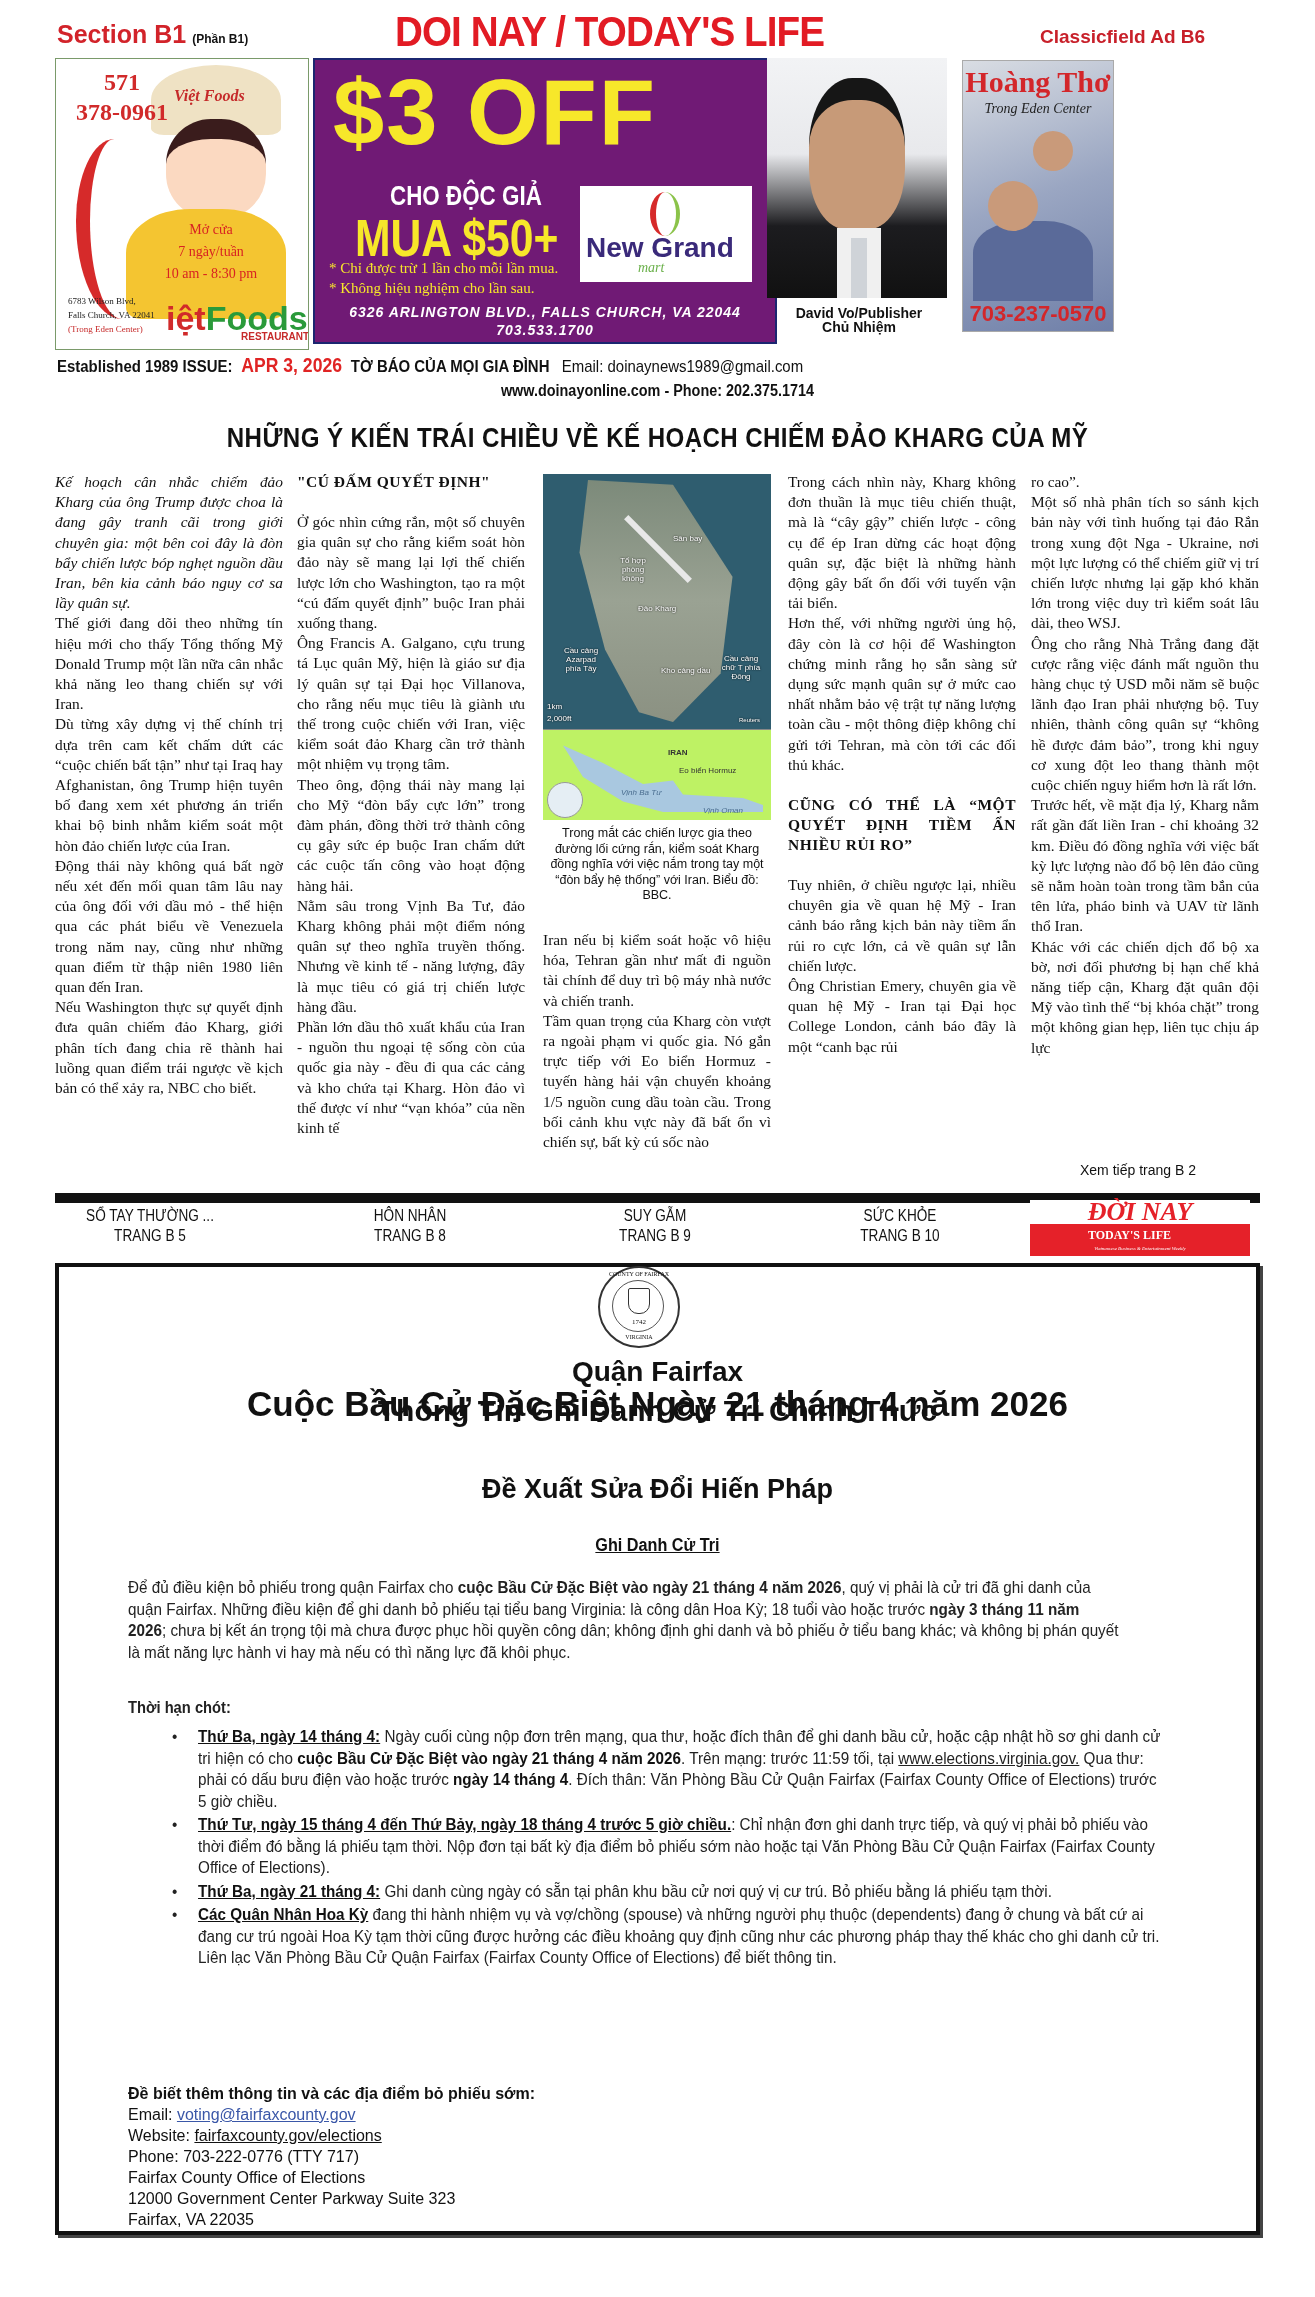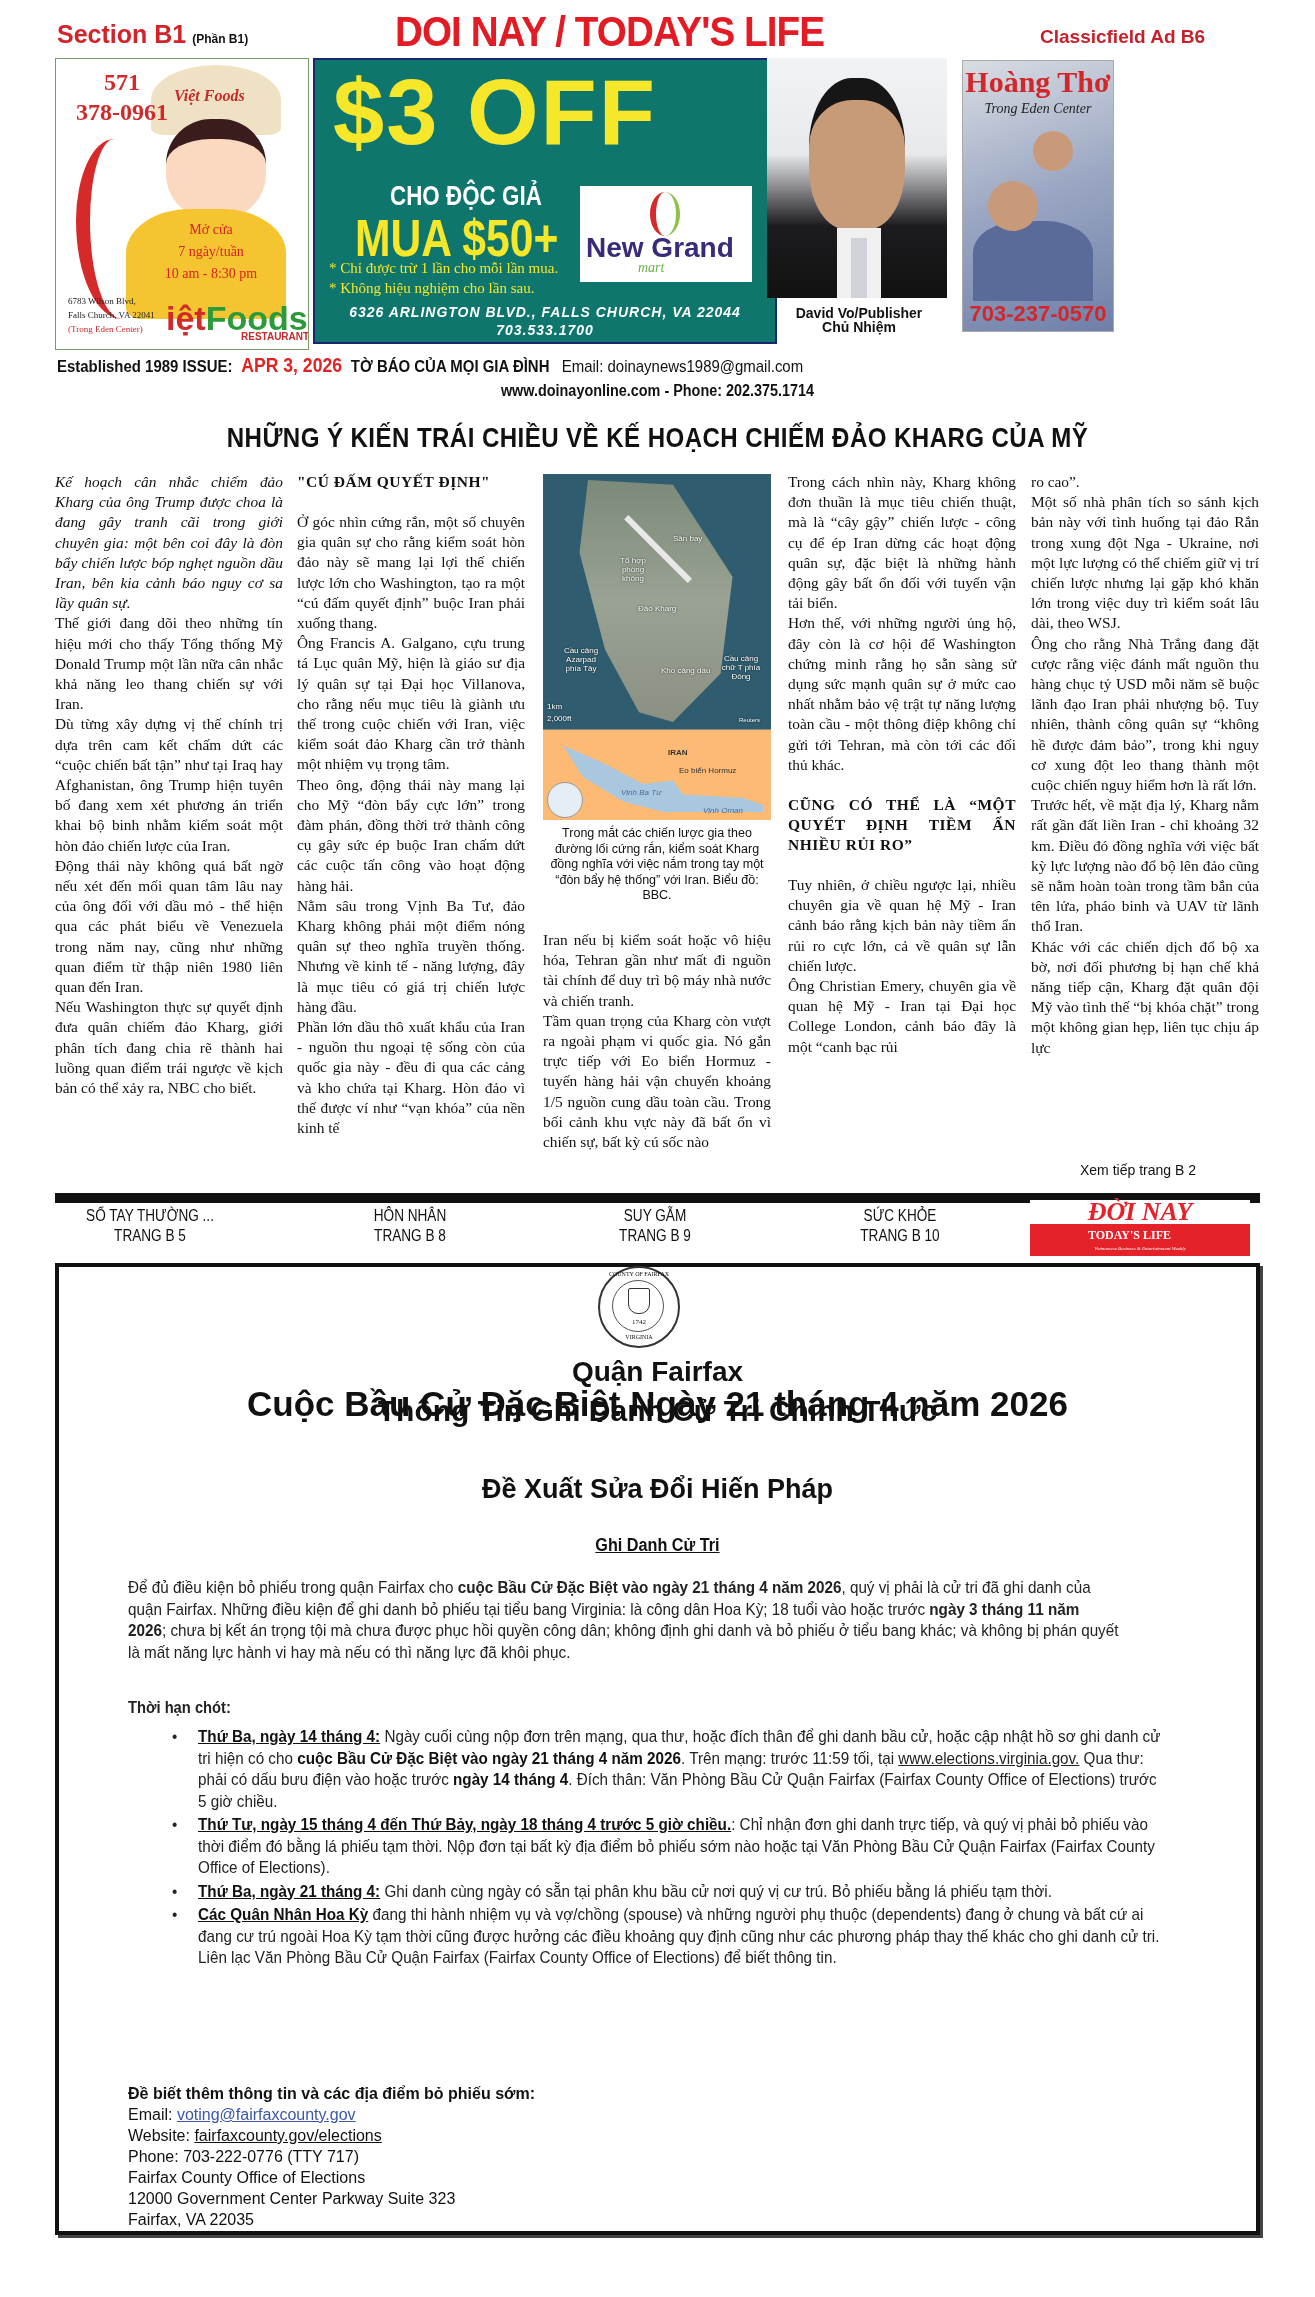--- a/index.html
+++ b/index.html
@@ -20,21 +20,21 @@
   .ad-viet .face { position: absolute; left: 110px; top: 60px; width: 100px; height: 80px; background: #fbd9c1; border-radius: 45%; border-top: 20px solid #3a1c1c; }
   .ad-viet .body { position: absolute; left: 70px; top: 150px; width: 160px; height: 110px; background: #f4c531; border-radius: 40% 40% 10% 10%; }
   .ad-viet .hours { position: absolute; left: 105px; top: 160px; width: 100px; color: #d82222; font-size: 14px; text-align: center; line-height: 22px; }
   .ad-viet .brand { position: absolute; left: 110px; top: 240px; color: #2a9a3a; font-weight: bold; font-size: 34px; font-family: "Liberation Sans", sans-serif; }
   .ad-viet .brand b { color: #d12a2a; }
   .ad-viet .addr { position: absolute; left: 12px; top: 235px; font-size: 9px; line-height: 14px; color: #222; }
   .ad-viet .addr .red { color: #c62a2a; }
   .ad-viet .rest { position: absolute; left: 185px; top: 272px; font-size: 10px; color: #c62a2a; font-weight: bold; font-family: "Liberation Sans", sans-serif; }
   .ad-viet .stalk { position: absolute; left: 20px; top: 80px; width: 70px; height: 180px; border-left: 14px solid #d62a2a; border-radius: 50% 0 0 60%; }
 
-  .ad-grand { left: 313px; top: 58px; width: 460px; height: 282px; background: #0f766e; border: 2px solid #1b2670; overflow: hidden; }
+  .ad-grand { left: 313px; top: 58px; width: 460px; height: 282px; background: #701a75; border: 2px solid #1b2670; overflow: hidden; }
   .ad-grand .off { position: absolute; left: 18px; top: 0px; color: #f7e72a; font-family: "Liberation Sans", sans-serif; font-weight: bold; font-size: 92px; letter-spacing: 2px; }
   .ad-grand .cho { position: absolute; left: 75px; top: 120px; color: #fff; font-family: "Liberation Sans", sans-serif; font-weight: bold; font-size: 28px; transform: scaleX(0.8); transform-origin: left; }
   .ad-grand .mua { position: absolute; left: 40px; top: 148px; color: #f7e72a; font-family: "Liberation Sans", sans-serif; font-weight: bold; font-size: 52px; transform: scaleX(0.82); transform-origin: left; }
   .ad-grand .note { position: absolute; left: 14px; color: #f7e72a; font-family: "Liberation Serif", serif; font-size: 15px; }
   .ad-grand .note.n1 { top: 200px; } .ad-grand .note.n2 { top: 220px; }
   .ad-grand .addr { position: absolute; left: 0; width: 100%; text-align: center; top: 244px; color: #fff; font-family: "Liberation Sans", sans-serif; font-weight: bold; font-style: italic; font-size: 14px; letter-spacing: 1px; }
   .ad-grand .tel { position: absolute; left: 0; width: 100%; text-align: center; top: 262px; color: #fff; font-family: "Liberation Sans", sans-serif; font-weight: bold; font-style: italic; font-size: 14px; letter-spacing: 1px; }
   .ad-grand .logo { position: absolute; left: 265px; top: 126px; width: 172px; height: 96px; background: #fff; }
   .ad-grand .logo .nm { position: absolute; left: 6px; top: 46px; color: #3a2a7a; font-family: "Liberation Sans", sans-serif; font-weight: bold; font-size: 28px; }
   .ad-grand .logo .sub { position: absolute; left: 58px; top: 74px; color: #6ab04a; font-style: italic; font-size: 14px; }
@@ -72,21 +72,21 @@
   .c2 { left: 297px; top: 472px; width: 228px; }
   .c4 { left: 788px; top: 472px; width: 228px; }
   .c5 { left: 1031px; top: 472px; width: 228px; }
   .c3 { left: 543px; top: 930px; width: 228px; }
 
   .figure { left: 543px; top: 474px; width: 228px; height: 255px; overflow: hidden; }
   .sat { position: absolute; left: 0; top: 0; width: 228px; height: 255px; background: #2f5d6f; }
   .island { position: absolute; left: 28px; top: 6px; width: 170px; height: 242px; background: linear-gradient(180deg,#7c8a7a,#9aa293 50%,#8b9182); clip-path: polygon(10% 0, 60% 2%, 95% 40%, 88% 80%, 60% 100%, 40% 96%, 20% 70%, 5% 30%); }
   .runway { position: absolute; left: 112px; top: 30px; width: 6px; height: 90px; background: #e8e8e8; transform: rotate(-45deg); }
   .map-label { position: absolute; color: #fff; font-family: "Liberation Sans", sans-serif; font-size: 8px; text-align: center; line-height: 9px; text-shadow: 0 0 2px #000; }
-  .inset { left: 543px; top: 729px; width: 228px; height: 90px; background: #fdba74; overflow: hidden; border-top: 1px solid #888; }
+  .inset { left: 543px; top: 729px; width: 228px; height: 90px; background: #bef264; overflow: hidden; border-top: 1px solid #888; }
   .gulf { position: absolute; left: 20px; top: 12px; width: 200px; height: 70px; background: #a9c8e0; clip-path: polygon(0 5%, 20% 30%, 40% 60%, 55% 55%, 60% 75%, 90% 80%, 100% 90%, 100% 100%, 50% 100%, 30% 85%, 10% 50%); }
   .inset-label { position: absolute; font-family: "Liberation Sans", sans-serif; font-size: 8px; color: #333; }
   .inset-label.sea { color: #4a6d8f; font-style: italic; }
   .globe { position: absolute; left: 4px; top: 52px; width: 34px; height: 34px; border-radius: 50%; background: #e5eef4; border: 1px solid #999; }
   .fig-caption { left: 543px; top: 826px; width: 228px; text-align: center; font-family: "Liberation Sans", sans-serif; font-size: 12.5px; line-height: 15.5px; }
 
   .more { left: 1080px; top: 1162px; font-family: "Liberation Sans", sans-serif; font-size: 14px; }
 
   
   .rule { left: 55px; top: 1193px; width: 1205px; height: 10px; background: #111; }

